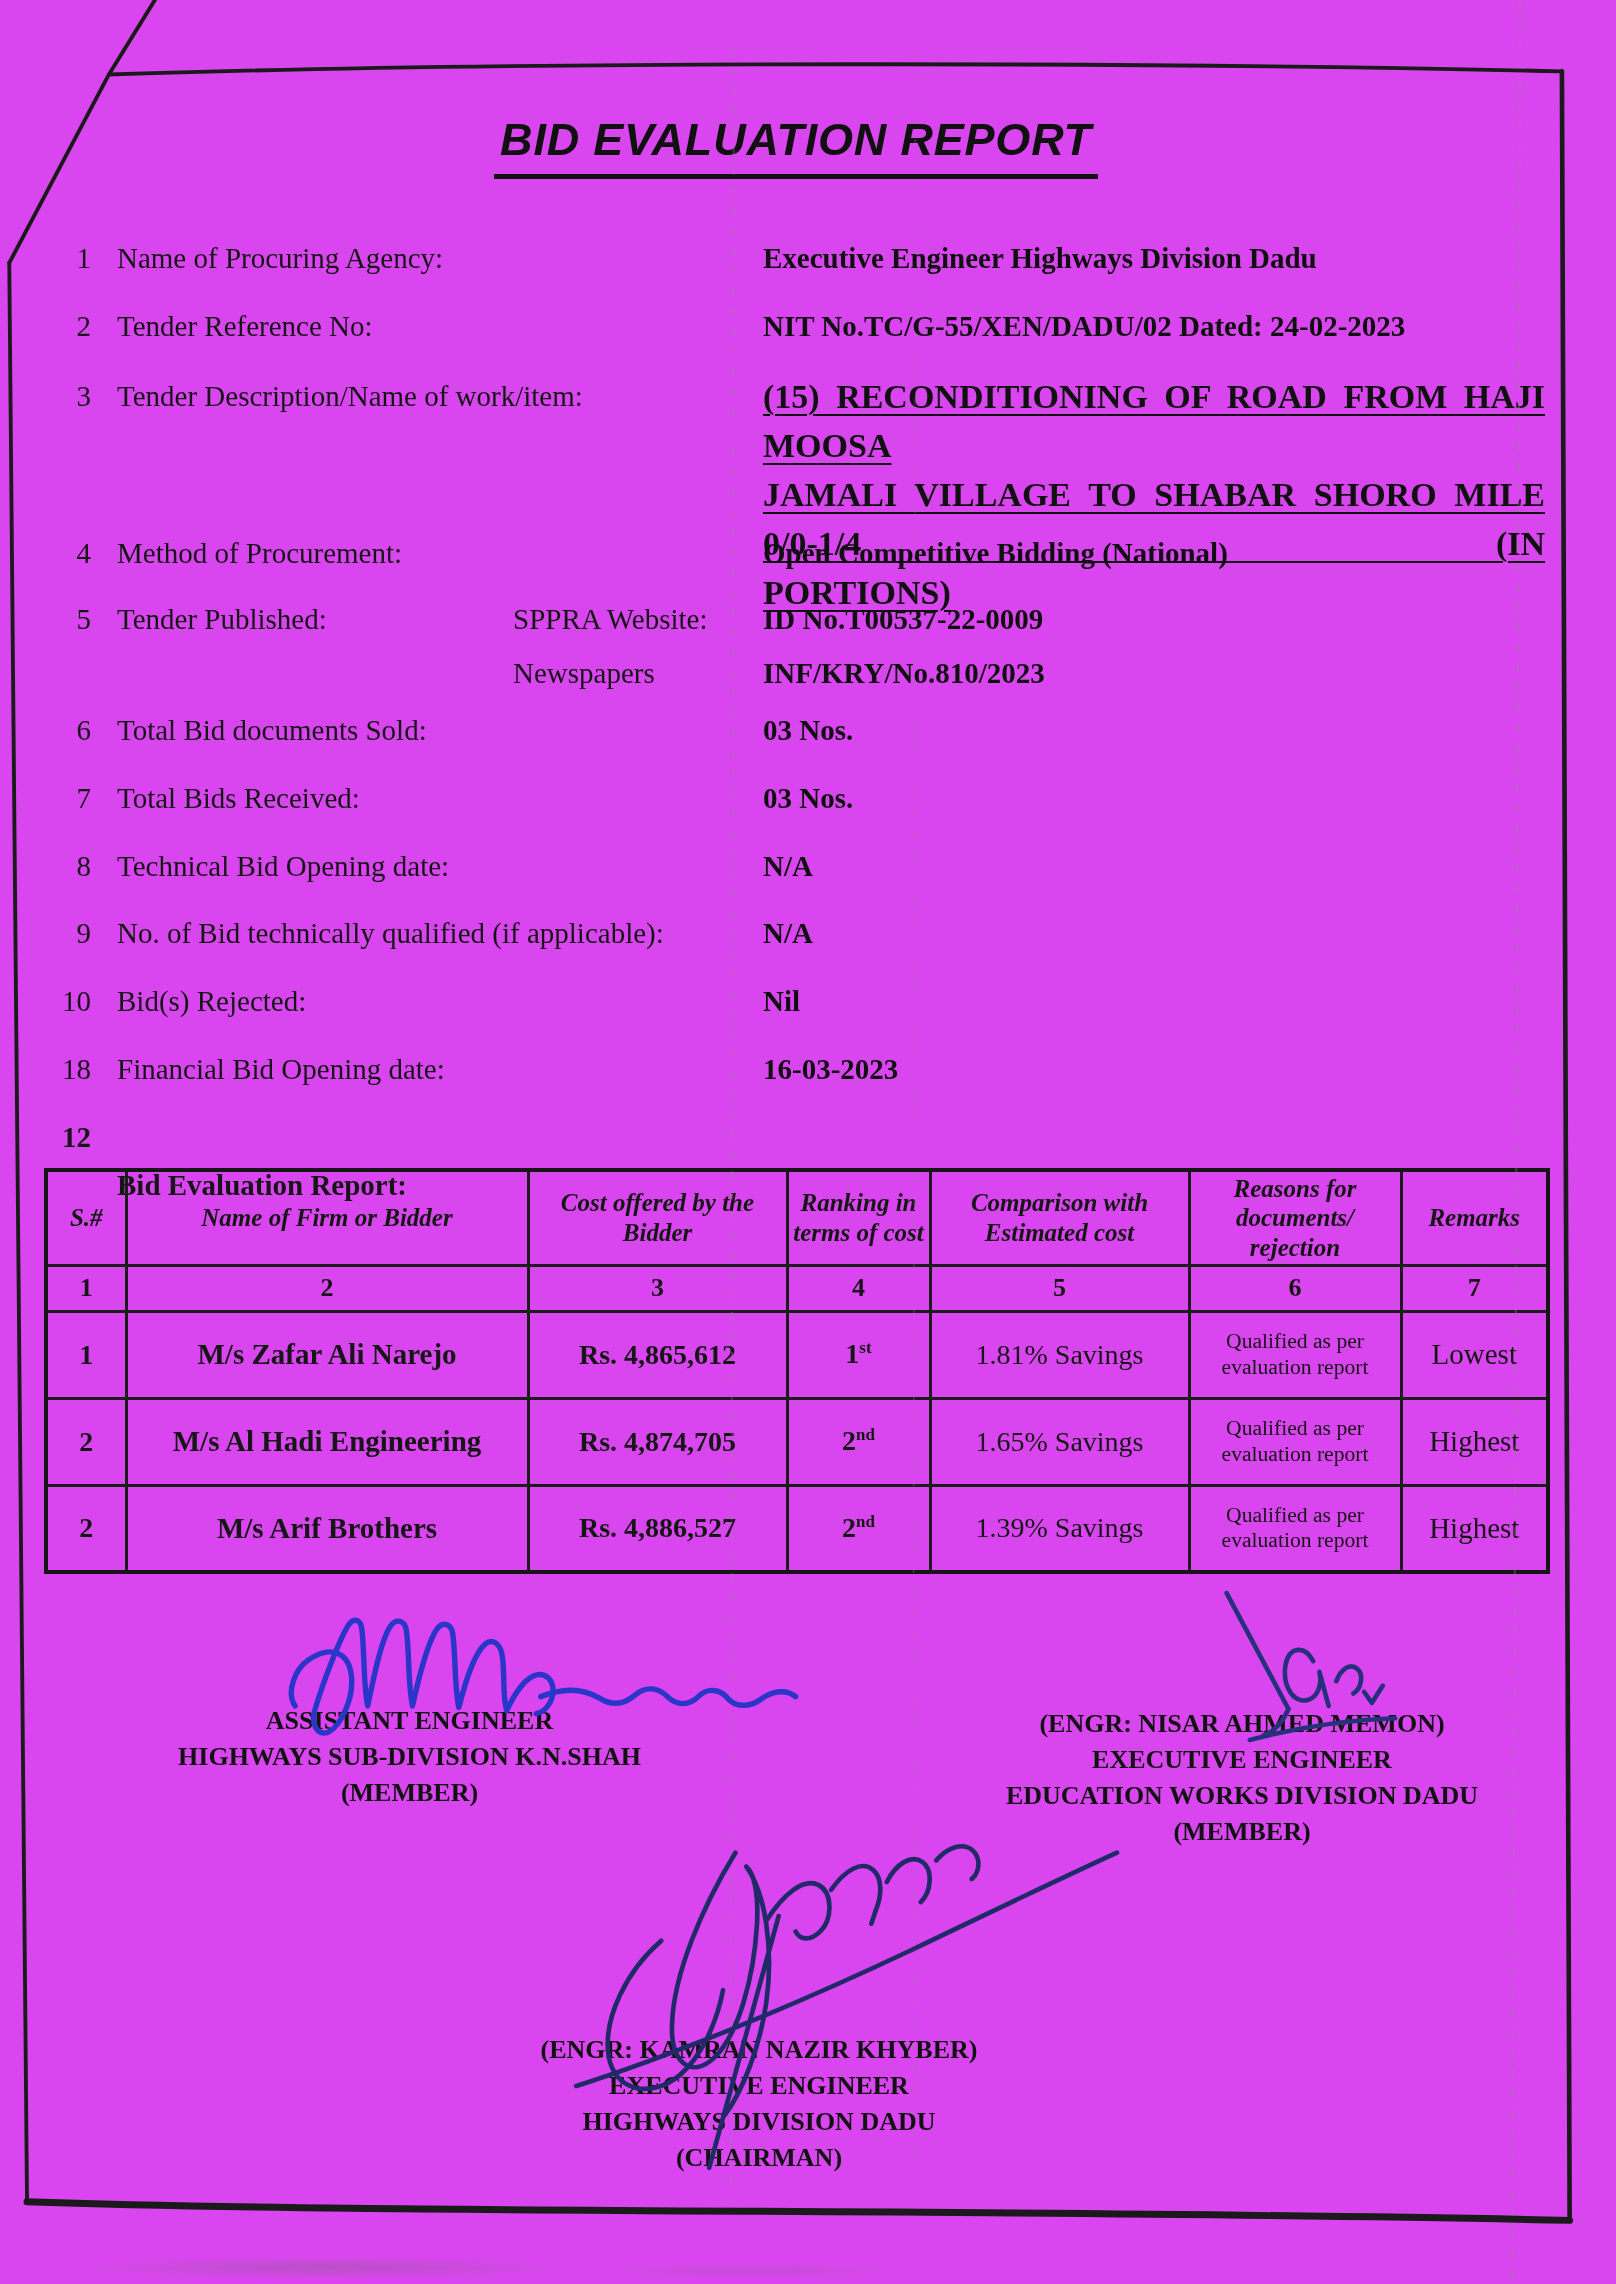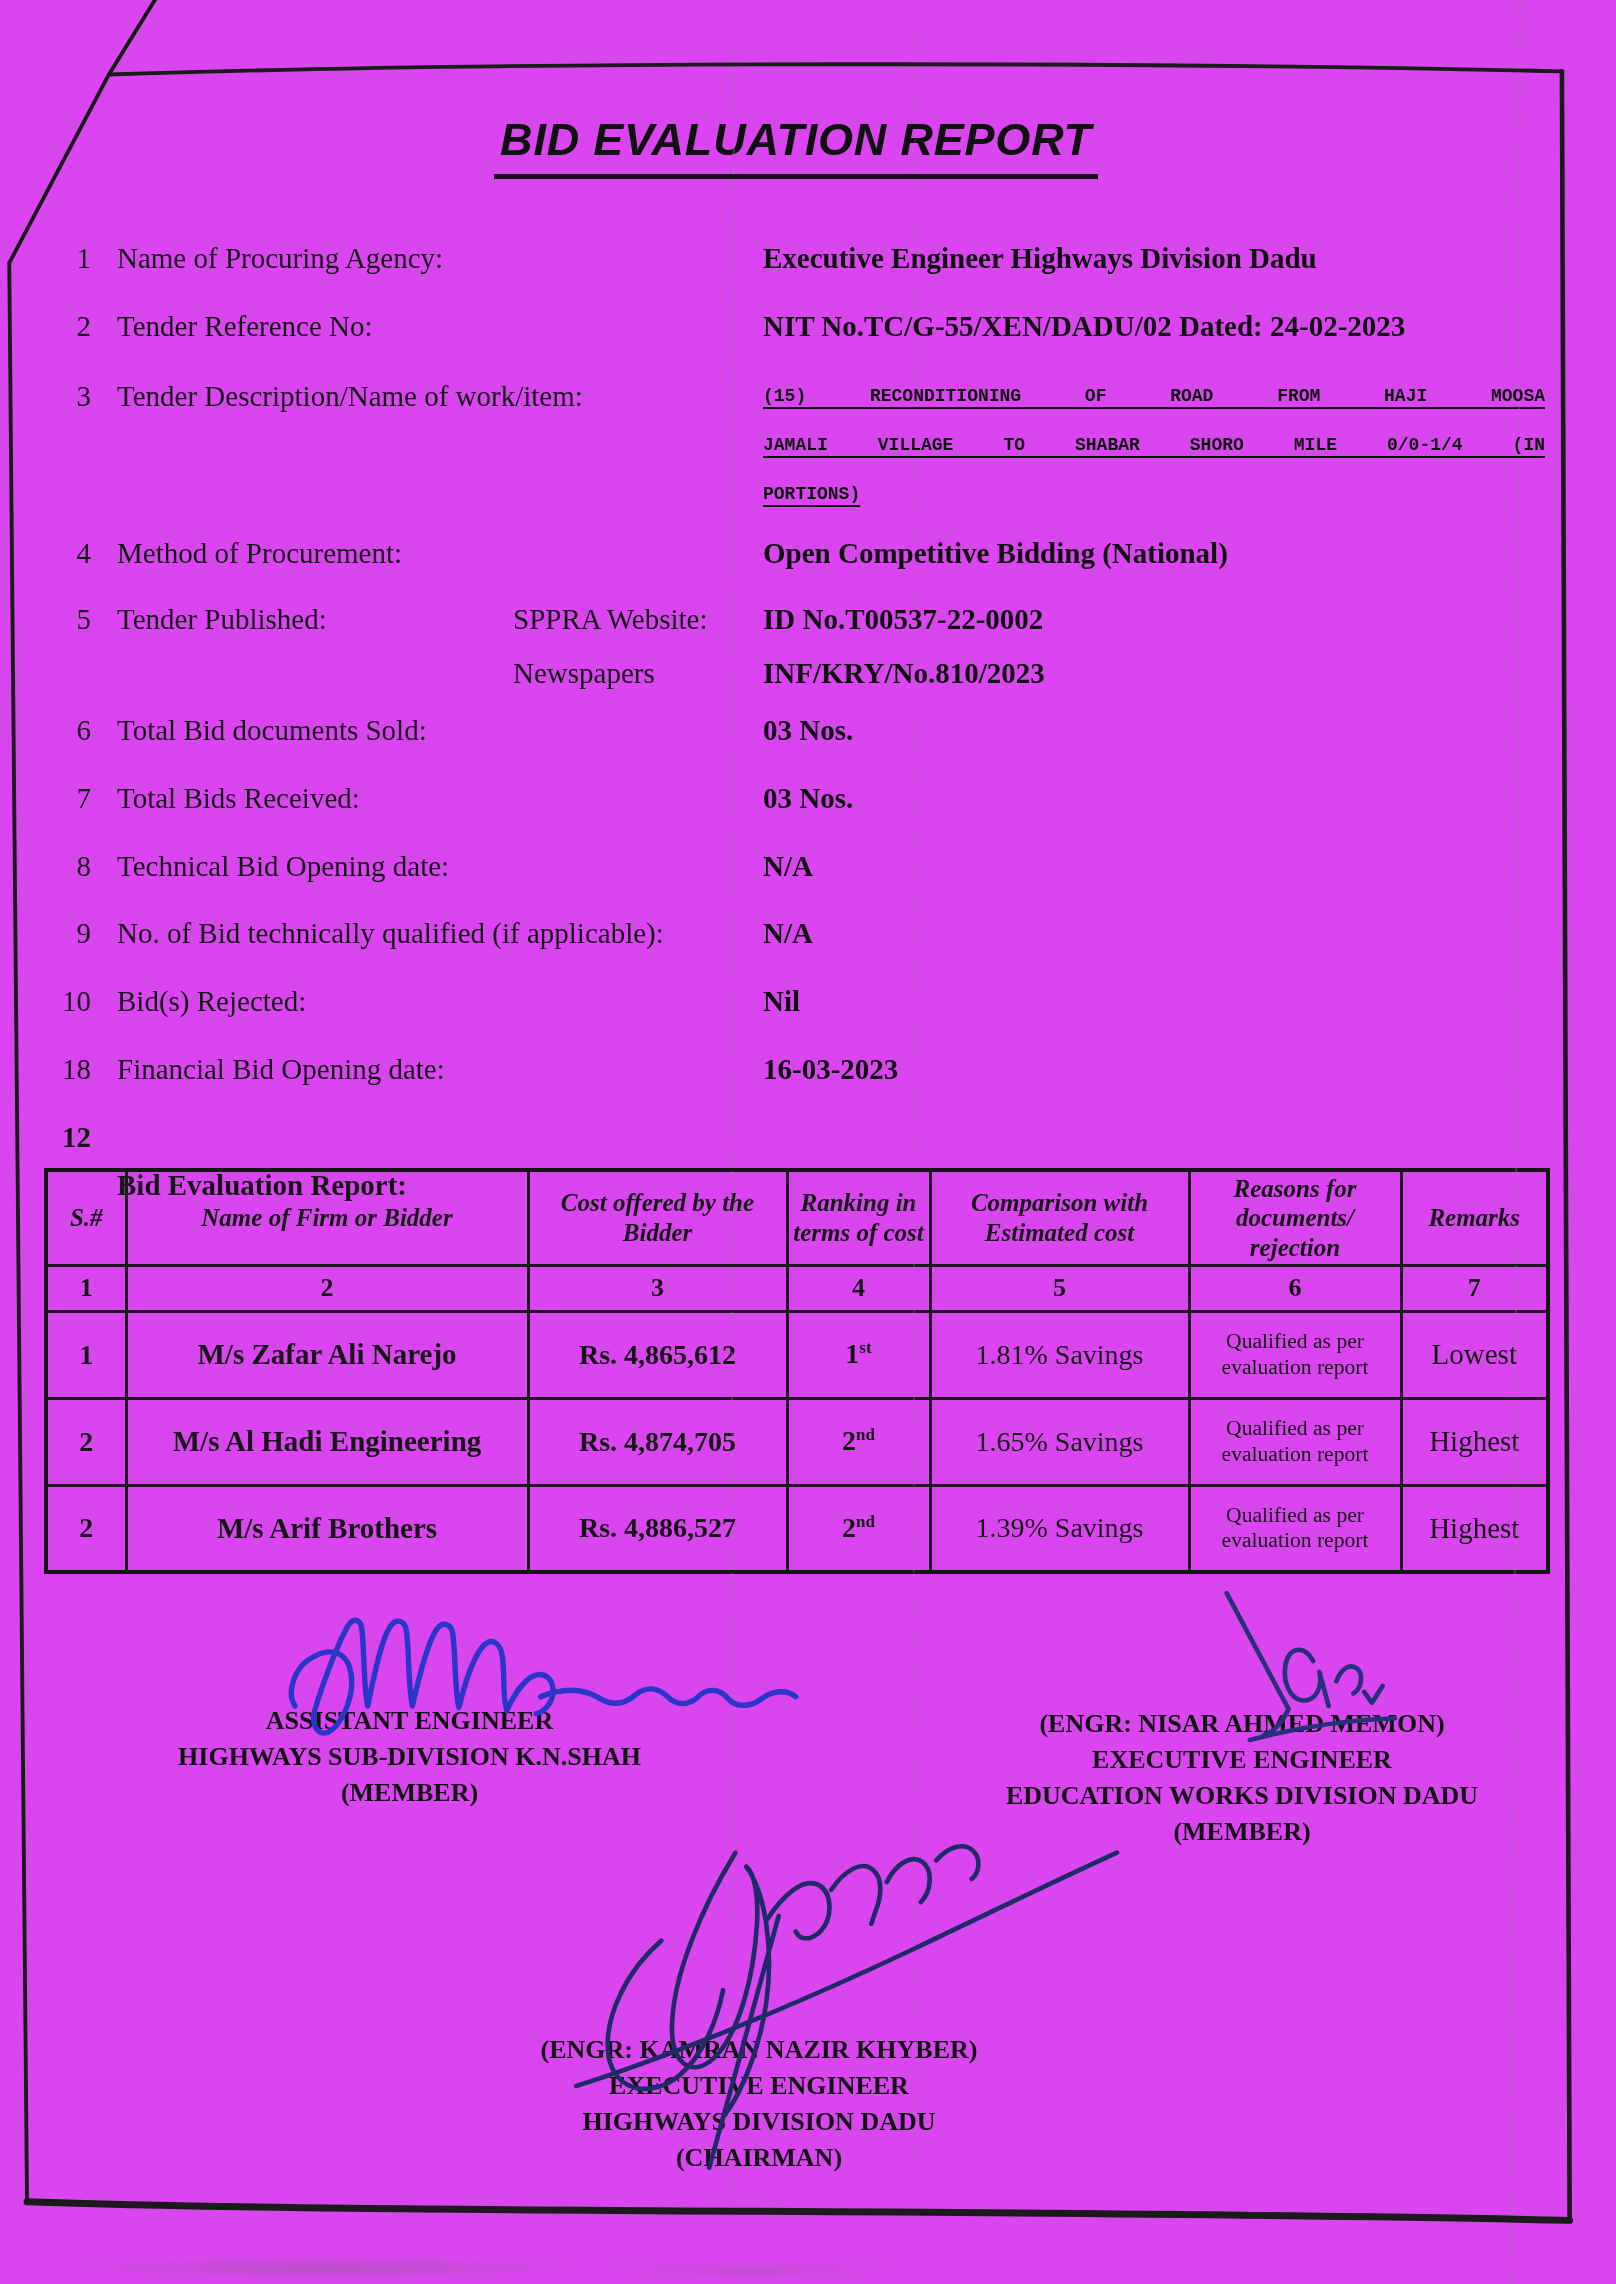--- a/index.html
+++ b/index.html
@@ -23,28 +23,27 @@
   }
   .item{position:absolute;left:0;width:1616px;font-size:29px;line-height:37px;}
   .item .num{position:absolute;left:46px;width:45px;text-align:right;}
   .item .label{position:absolute;left:117px;width:641px;}
   .item .mid{position:absolute;left:513px;width:247px;}
   .item .value{position:absolute;left:763px;width:780px;font-weight:bold;color:#101010;}
   .item .value2{position:absolute;left:763px;top:54px;width:780px;font-weight:bold;color:#101010;}
   .item .mid2{position:absolute;left:513px;top:54px;width:247px;}
   .bold-label{font-weight:bold;margin-top:48px;}
   .desc-line{
-    font-size:18px;font-weight:bold;line-height:49px;
+    font-size:34px;font-weight:bold;line-height:49px;
     text-decoration:underline;
     text-decoration-thickness:2.3px;
     text-underline-offset:6.2px;
     text-align:justify;
     text-align-last:justify;
     width:782px;
-    font-family:Liberation Mono, monospace;
   }
   .desc-line.last{text-align-last:left;}
   table.bid-table{
     position:absolute;left:44px;top:1168px;
     width:1501px;height:394px;
     border-collapse:collapse;table-layout:fixed;
     background:transparent;
   }
   table.bid-table td,table.bid-table th{
     border:3.1px solid #1b1b1b;
@@ -107,21 +106,21 @@
     <span class="num">4</span>
     <span class="label">Method of Procurement:</span>
     <span class="value">Open Competitive Bidding (National)</span>
   </div>
 
   <div class="item" style="top:601px">
     <span class="num">5</span>
     <span class="label">Tender Published:</span>
     <span class="mid">SPPRA Website:</span>
     <span class="mid2">Newspapers</span>
-    <span class="value">ID No.T00537-22-0002</span>
+    <span class="value">ID No.T00537-22-0009</span>
     <span class="value2">INF/KRY/No.810/2023</span>
   </div>
 
   <div class="item" style="top:712px">
     <span class="num">6</span>
     <span class="label">Total Bid documents Sold:</span>
     <span class="value">03 Nos.</span>
   </div>
 
   <div class="item" style="top:780px">

